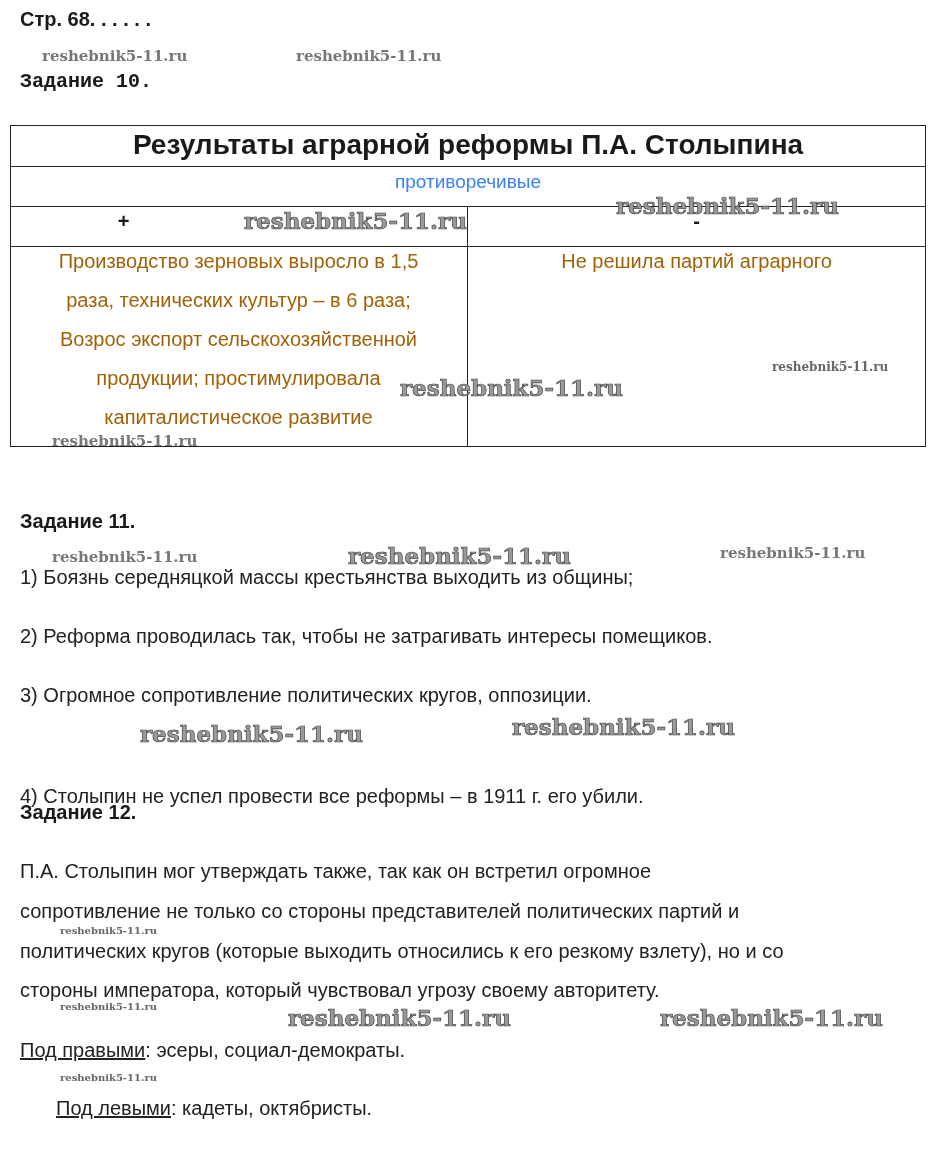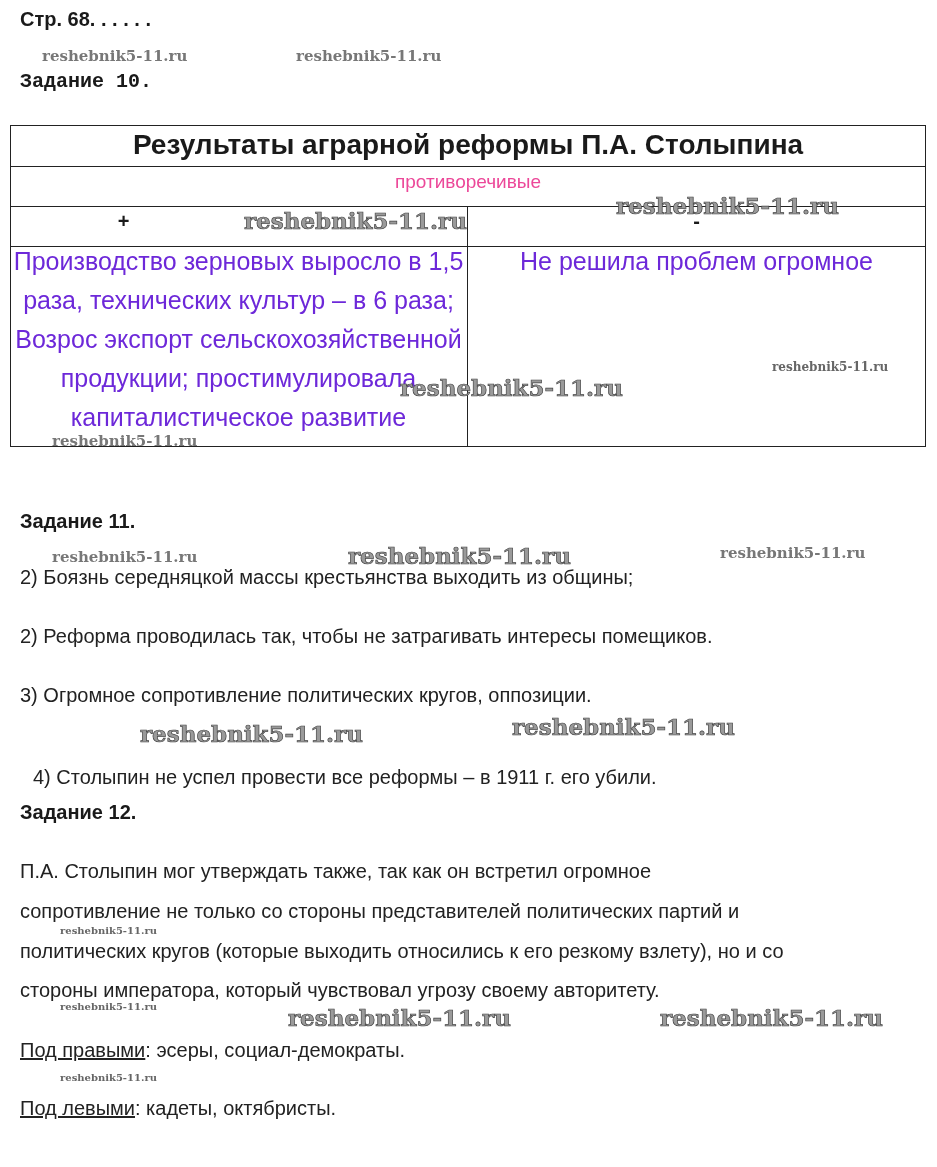--- a/index.html
+++ b/index.html
@@ -20,25 +20,25 @@
   .wm.tiny { font-size: 10px; color: #666; -webkit-text-stroke: 0; }
   .wm.big { font-size: 23px; color: #9a9a9a; -webkit-text-stroke: 0.7px #444; }
   .dots { font-weight: bold; font-size: 20px; }
   .tbl-border {
     position: absolute; left: 10px; top: 125px; width: 914px; height: 320px;
     border: 1px solid #222;
   }
   .hline { position: absolute; height: 0; border-top: 1px solid #222; }
   .vline { position: absolute; width: 0; border-left: 1px solid #222; }
   .cell-text {
-    position: absolute; text-align: center; font-size: 25px; line-height: 39px;
-    color: #6d28d9;
+    position: absolute; text-align: center; font-size: 20px; line-height: 39px;
+    color: #a16207;
   }
   .title-cell { font-weight: bold; font-size: 28px; text-align: center; position: absolute; }
-  .red { color: #ec4899; font-size: 19px; text-align: center; position: absolute; }
+  .red { color: #3b82f6; font-size: 19px; text-align: center; position: absolute; }
 
   .para { position: absolute; left: 20px; font-size: 20px; color: #222; white-space: nowrap; }
   .u { text-decoration: underline; }
 </style>
 </head>
 <body>
 
 <div class="abs head" style="left:20px; top:8px;">
   <span>Стр. 68.</span>
   <span class="dots">. . . . .</span>
@@ -63,49 +63,49 @@
   <div class="abs" style="left:467px; top:210px; width:459px; text-align:center; font-weight:bold; font-size:20px;">-</div>
 
   <div class="cell-text" style="left:10px; top:242px; width:457px;">
     <div>Производство зерновых выросло в 1,5</div>
     <div>раза, технических культур – в 6 раза;</div>
     <div>Возрос экспорт сельскохозяйственной</div>
     <div>продукции; простимулировала</div>
     <div>капиталистическое развитие</div>
   </div>
   <div class="cell-text" style="left:467px; top:242px; width:459px;">
-    <div>Не решила проблем огромное</div>
+    <div>Не решила партий аграрного</div>
   </div>
 </div>
 
 <div class="wm big" style="left:244px; top:207px;">reshebnik5-11.ru</div>
 <div class="wm big" style="left:616px; top:192px;">reshebnik5-11.ru</div>
 <div class="wm tiny" style="left:772px; top:360px; font-size:12px;">reshebnik5-11.ru</div>
 <div class="wm big" style="left:400px; top:374px;">reshebnik5-11.ru</div>
 <div class="wm small" style="left:52px; top:432px;">reshebnik5-11.ru</div>
 
 <div class="abs head" style="left:20px; top:510px;">Задание 11.</div>
 <div class="wm small" style="left:52px; top:548px;">reshebnik5-11.ru</div>
 <div class="wm big" style="left:348px; top:542px;">reshebnik5-11.ru</div>
 <div class="wm small" style="left:720px; top:544px;">reshebnik5-11.ru</div>
-<div class="para" style="top:566px;">2) Боязнь середняцкой массы крестьянства выходить из общины;</div>
+<div class="para" style="top:566px;">1) Боязнь середняцкой массы крестьянства выходить из общины;</div>
 <div class="para" style="top:625px;">2) Реформа проводилась так, чтобы не затрагивать интересы помещиков.</div>
 <div class="para" style="top:684px;">3) Огромное сопротивление политических кругов, оппозиции.</div>
 <div class="wm big" style="left:140px; top:720px;">reshebnik5-11.ru</div>
 <div class="wm big" style="left:512px; top:713px;">reshebnik5-11.ru</div>
-<div class="para" style="top:766px;margin-left:13px;">4) Столыпин не успел провести все реформы – в 1911 г. его убили.</div>
+<div class="para" style="top:785px;">4) Столыпин не успел провести все реформы – в 1911 г. его убили.</div>
 
 <div class="abs head" style="left:20px; top:801px;">Задание 12.</div>
 <div class="para" style="top:860px;">П.А. Столыпин мог утверждать также, так как он встретил огромное</div>
 <div class="para" style="top:900px;">сопротивление не только со стороны представителей политических партий и</div>
 <div class="wm tiny" style="left:60px; top:925px;">reshebnik5-11.ru</div>
 <div class="para" style="top:940px;">политических кругов (которые выходить относились к его резкому взлету), но и со</div>
 <div class="para" style="top:979px;">стороны императора, который чувствовал угрозу своему авторитету.</div>
 <div class="wm tiny" style="left:60px; top:1001px;">reshebnik5-11.ru</div>
 <div class="wm big" style="left:288px; top:1004px;">reshebnik5-11.ru</div>
 <div class="wm big" style="left:660px; top:1004px;">reshebnik5-11.ru</div>
 <div class="para" style="top:1039px;">
   <span class="u">Под правыми</span><span>: эсеры, социал-демократы.</span>
 </div>
 <div class="wm tiny" style="left:60px; top:1072px;">reshebnik5-11.ru</div>
-<div class="para" style="top:1097px;">
+<div class="para" style="top:1097px;margin-left:36px;">
   <span class="u">Под левыми</span><span>: кадеты, октябристы.</span>
 </div>
 
 </body></html>

